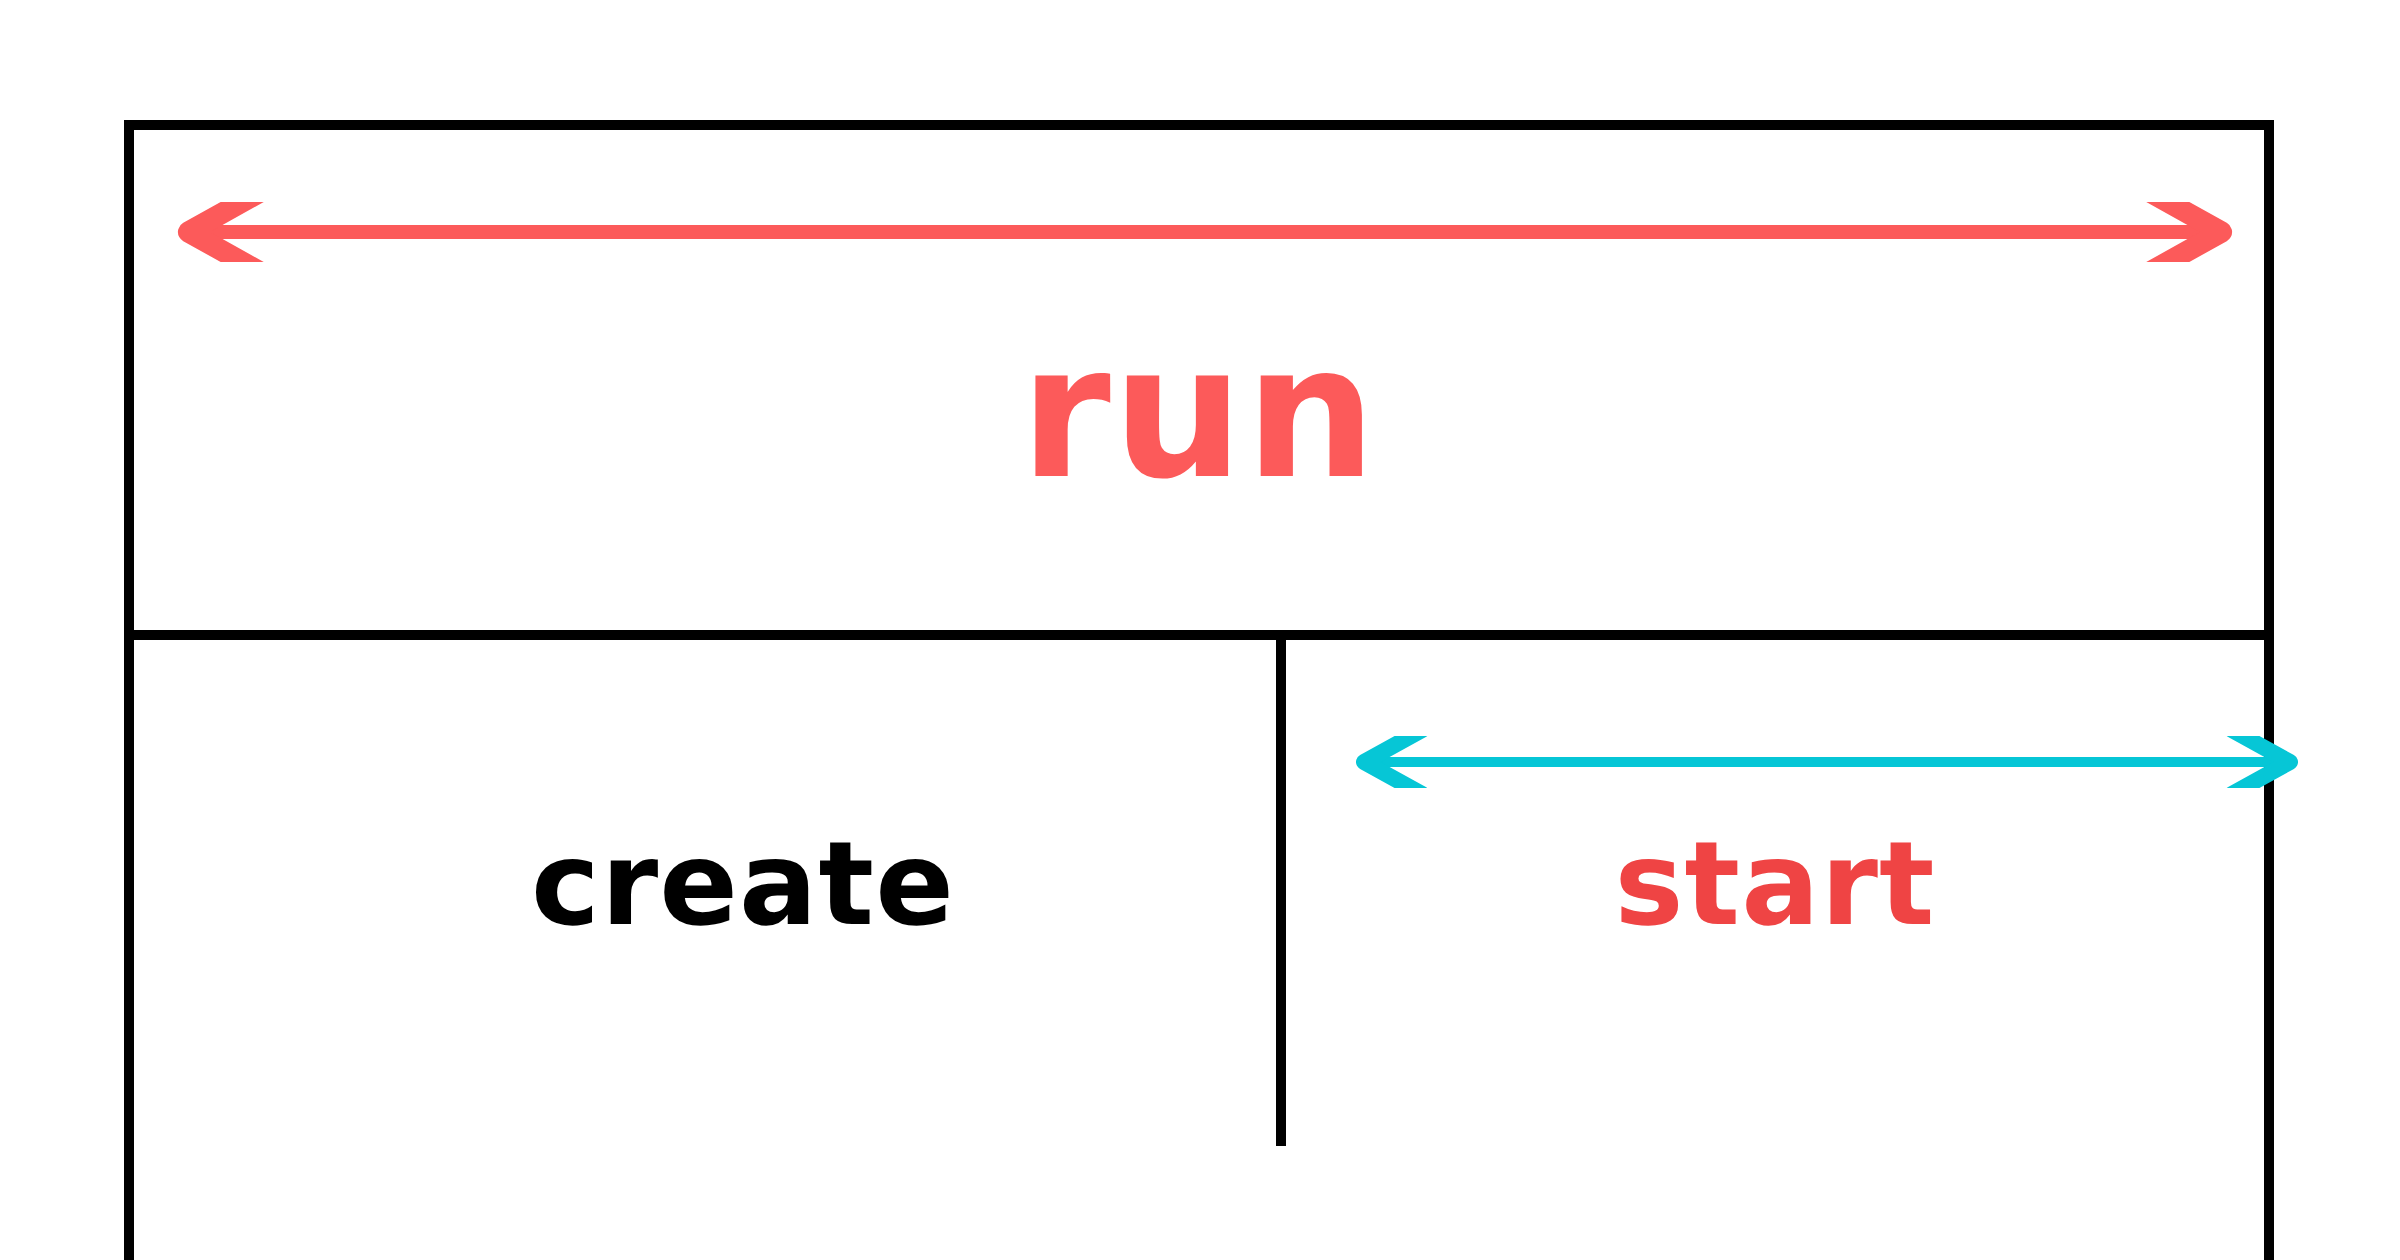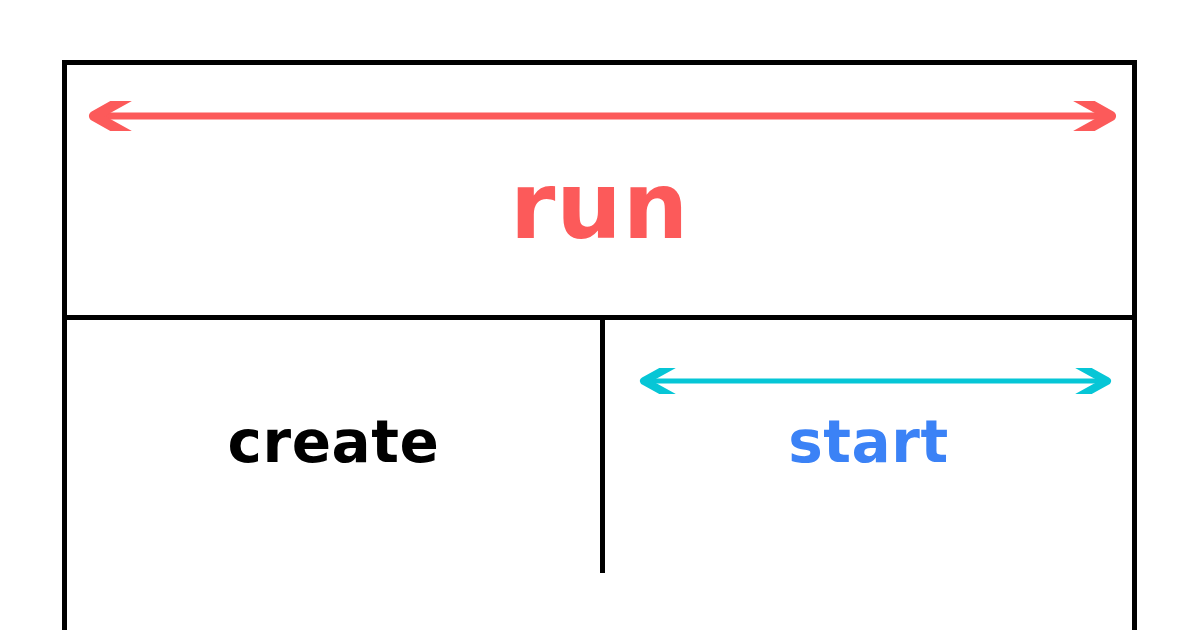--- a/index.html
+++ b/index.html
@@ -54,20 +54,21 @@
     height: 253px;
     box-sizing: border-box;
     display: flex;
   }
   .cell-create {
     position: relative;
     width: 538px;           
     height: 100%;
     box-sizing: border-box;
     border-right: 5px solid #000000;
+    margin-left: 38px;
   }
   .cell-start {
     position: relative;
     flex: 1 1 auto;
     height: 100%;
     box-sizing: border-box;
   }
 
   
   .label {
@@ -87,21 +88,21 @@
     color: #fc5a5a;
   }
   .label-create {
     top: 93px;
     font-size: 58px;
     color: #000000;
   }
   .label-start {
     top: 93px;
     font-size: 58px;
-    color: #3b82f6;
+    color: #ef4444;
   }
 
   
   .arrow-wrap {
     position: absolute;
     pointer-events: none;
   }
   .arrow-run {
     left: 8px;     
     top: 36px;     

